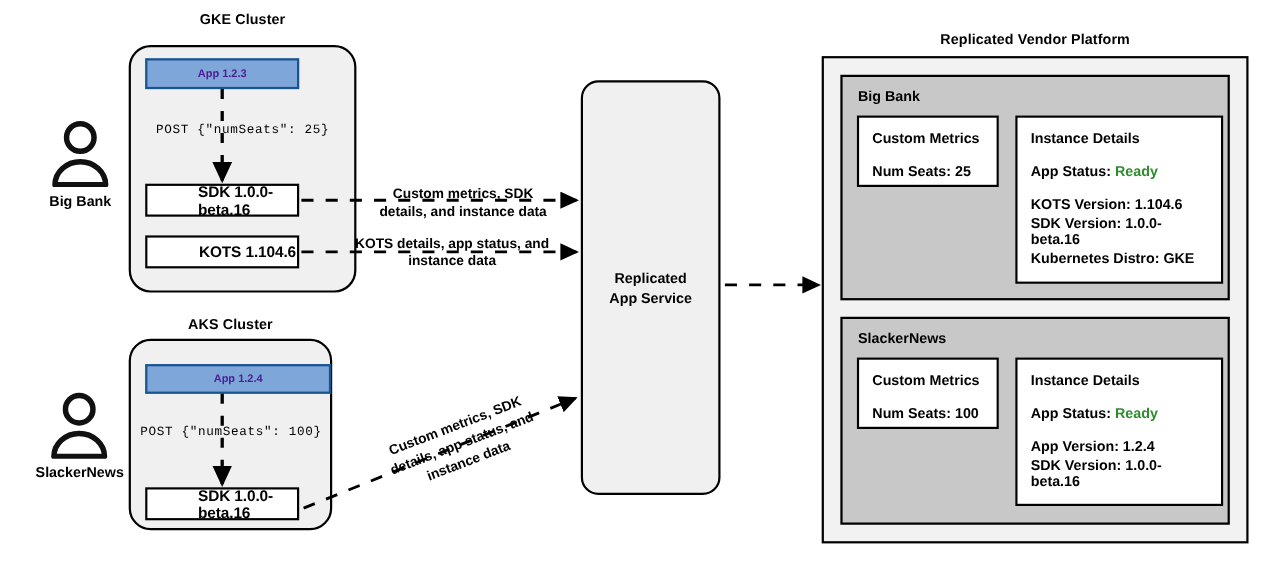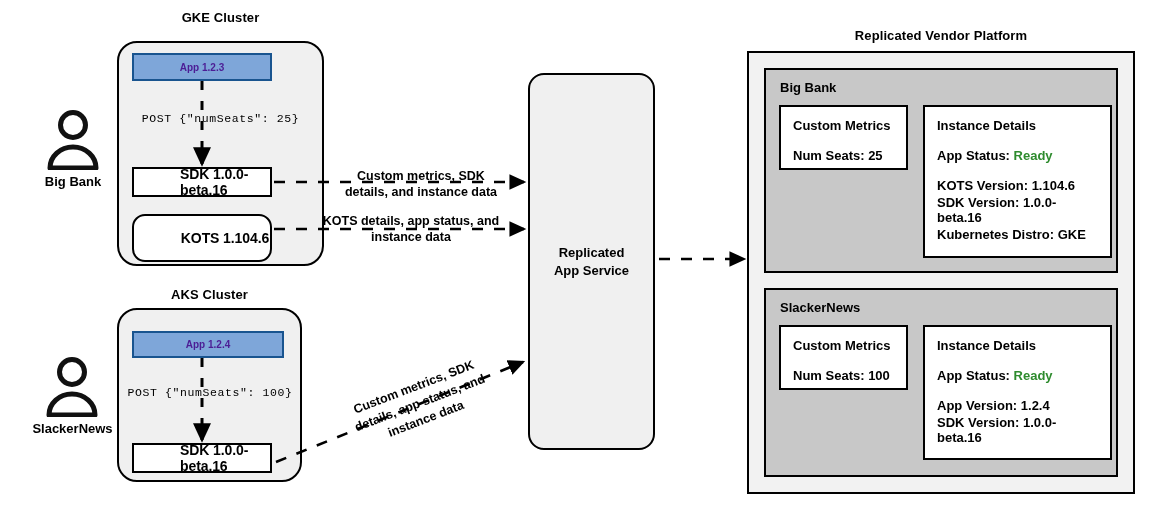--- a/index.html
+++ b/index.html
@@ -98,27 +98,27 @@
 <div class="abs title" style="left:117px;top:10px;width:207px;">GKE Cluster</div>
 
 <div class="abs cluster" style="left:117px;top:41px;width:207px;height:225px;"></div>
 
 <div class="abs app-box" style="left:132px;top:53px;width:140px;height:28px;">App 1.2.3</div>
 
 <div class="abs post" style="left:117px;top:112px;width:207px;">POST {"numSeats": 25}</div>
 
 <div class="abs box" style="left:132px;top:167px;width:140px;height:30px;">SDK 1.0.0-beta.16</div>
 
-<div class="abs box" style="left:132px;top:214px;width:140px;height:48px;border-radius:13px;">KOTS 1.104.6</div>
+<div class="abs box" style="left:132px;top:214px;width:140px;height:30px;">KOTS 1.104.6</div>
 
 <div class="abs title" style="left:117px;top:287px;width:185px;">AKS Cluster</div>
 
 <div class="abs cluster" style="left:117px;top:308px;width:185px;height:174px;"></div>
 
-<div class="abs app-box" style="left:132px;top:331px;width:152px;height:27px;">App 1.2.4</div>
+<div class="abs app-box" style="left:132px;top:331px;width:169px;height:27px;">App 1.2.4</div>
 
 <div class="abs post" style="left:110px;top:386px;width:200px;">POST {"numSeats": 100}</div>
 
 <div class="abs box" style="left:132px;top:443px;width:140px;height:30px;">SDK 1.0.0-beta.16</div>
 
 <div class="abs edge-label" style="left:330px;top:168px;width:182px;">
   <div>Custom metrics, SDK</div>
   <div>details, and instance data</div>
 </div>
 

